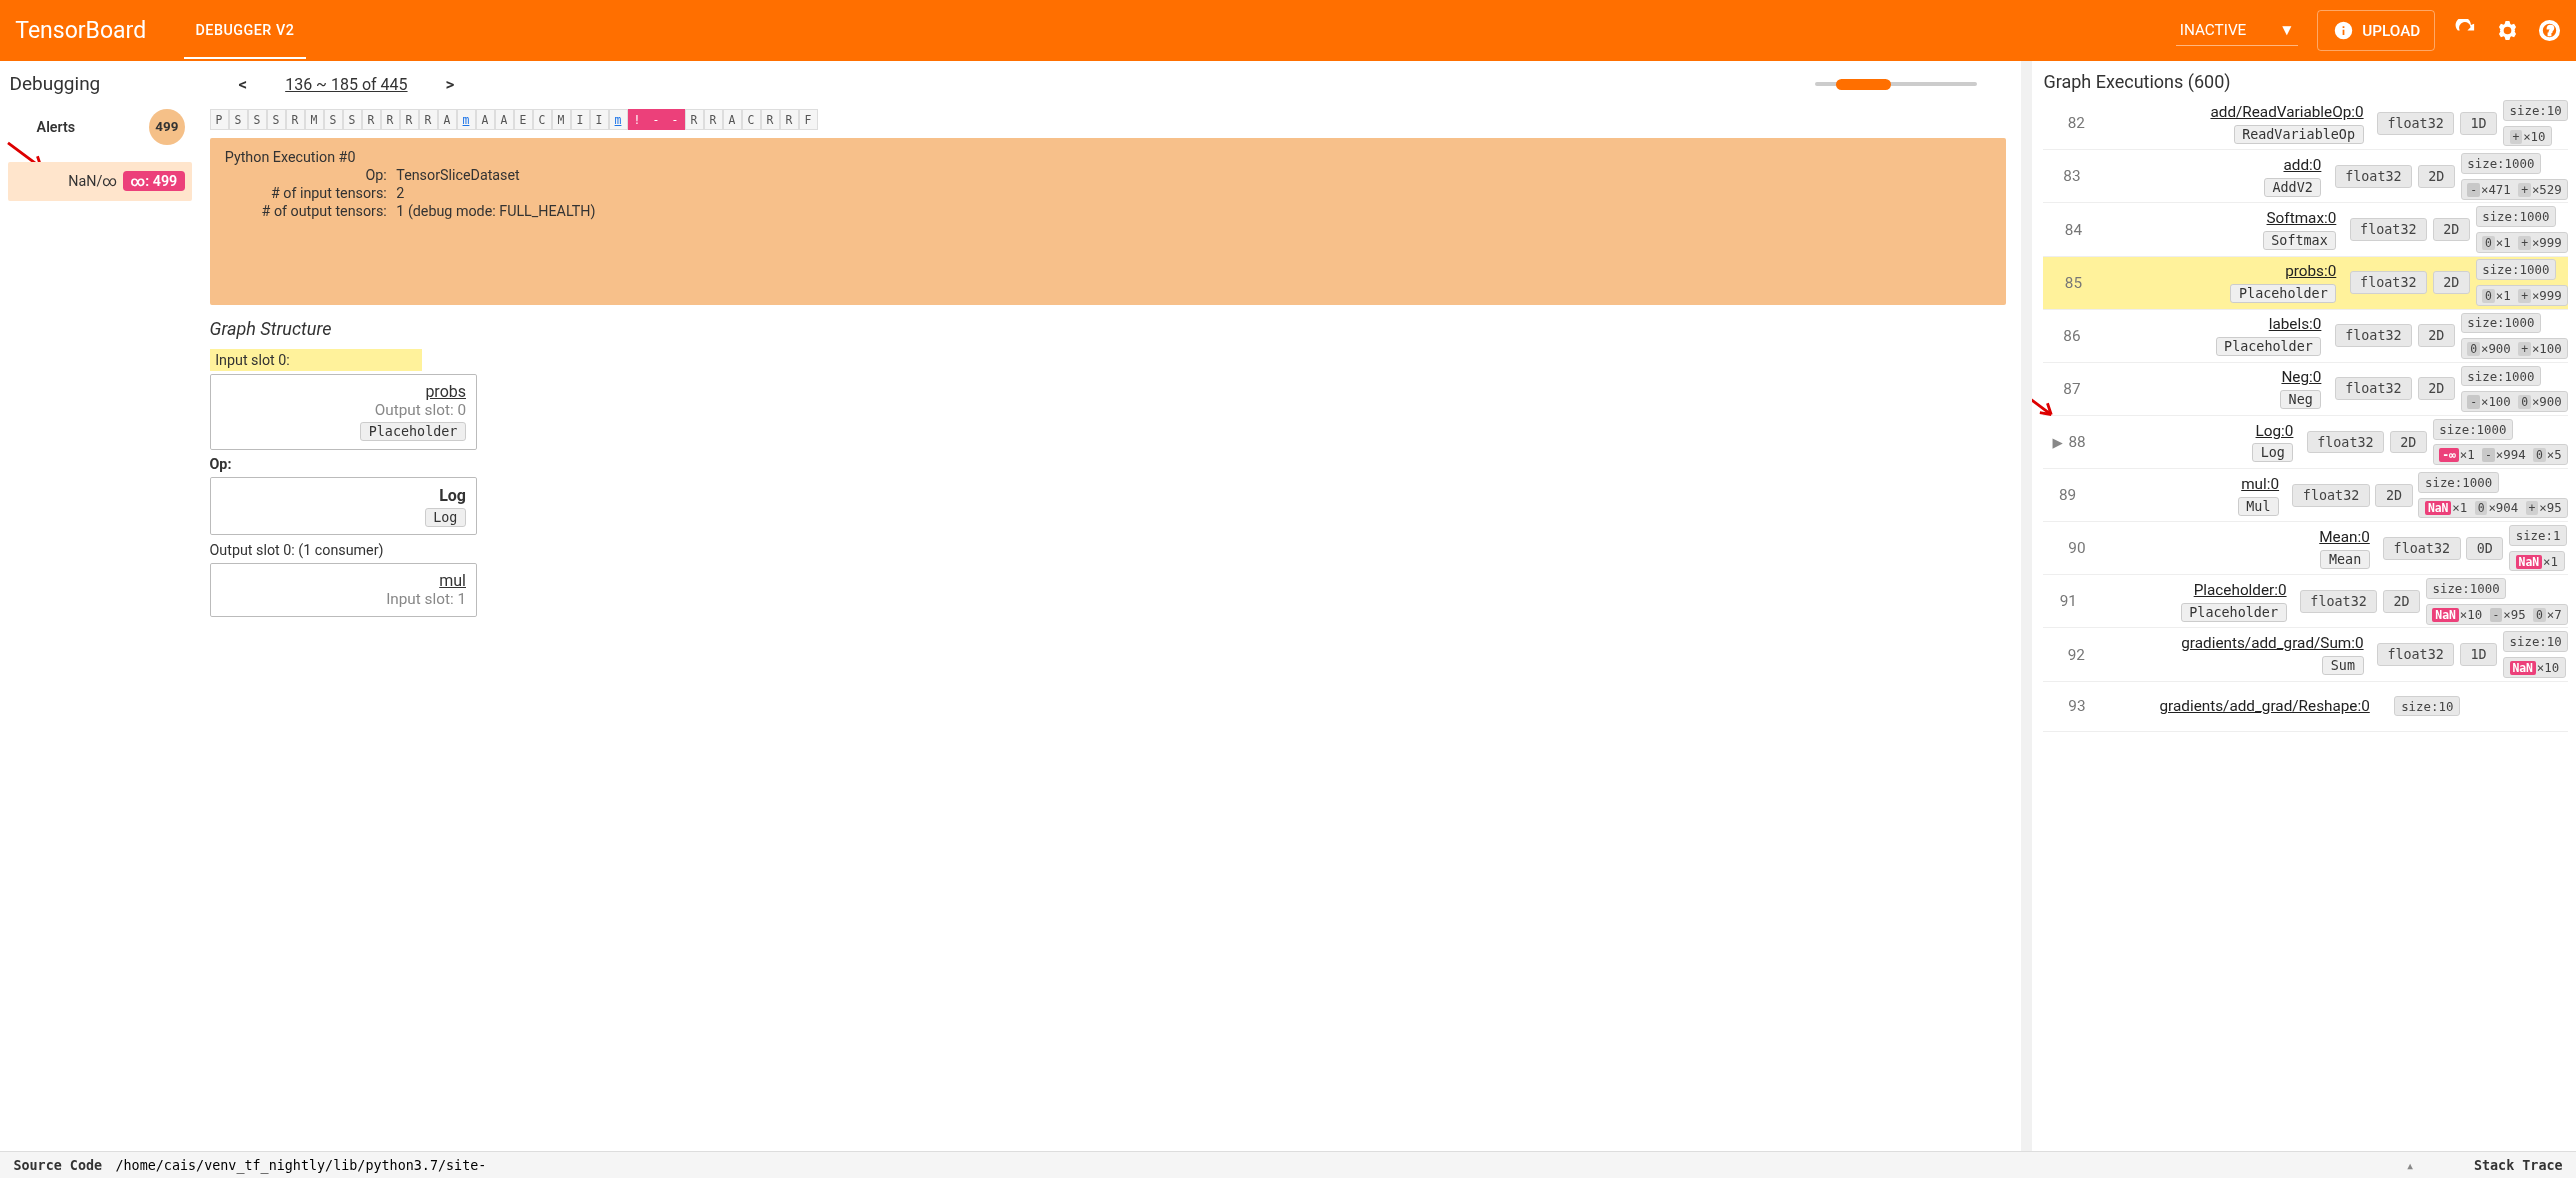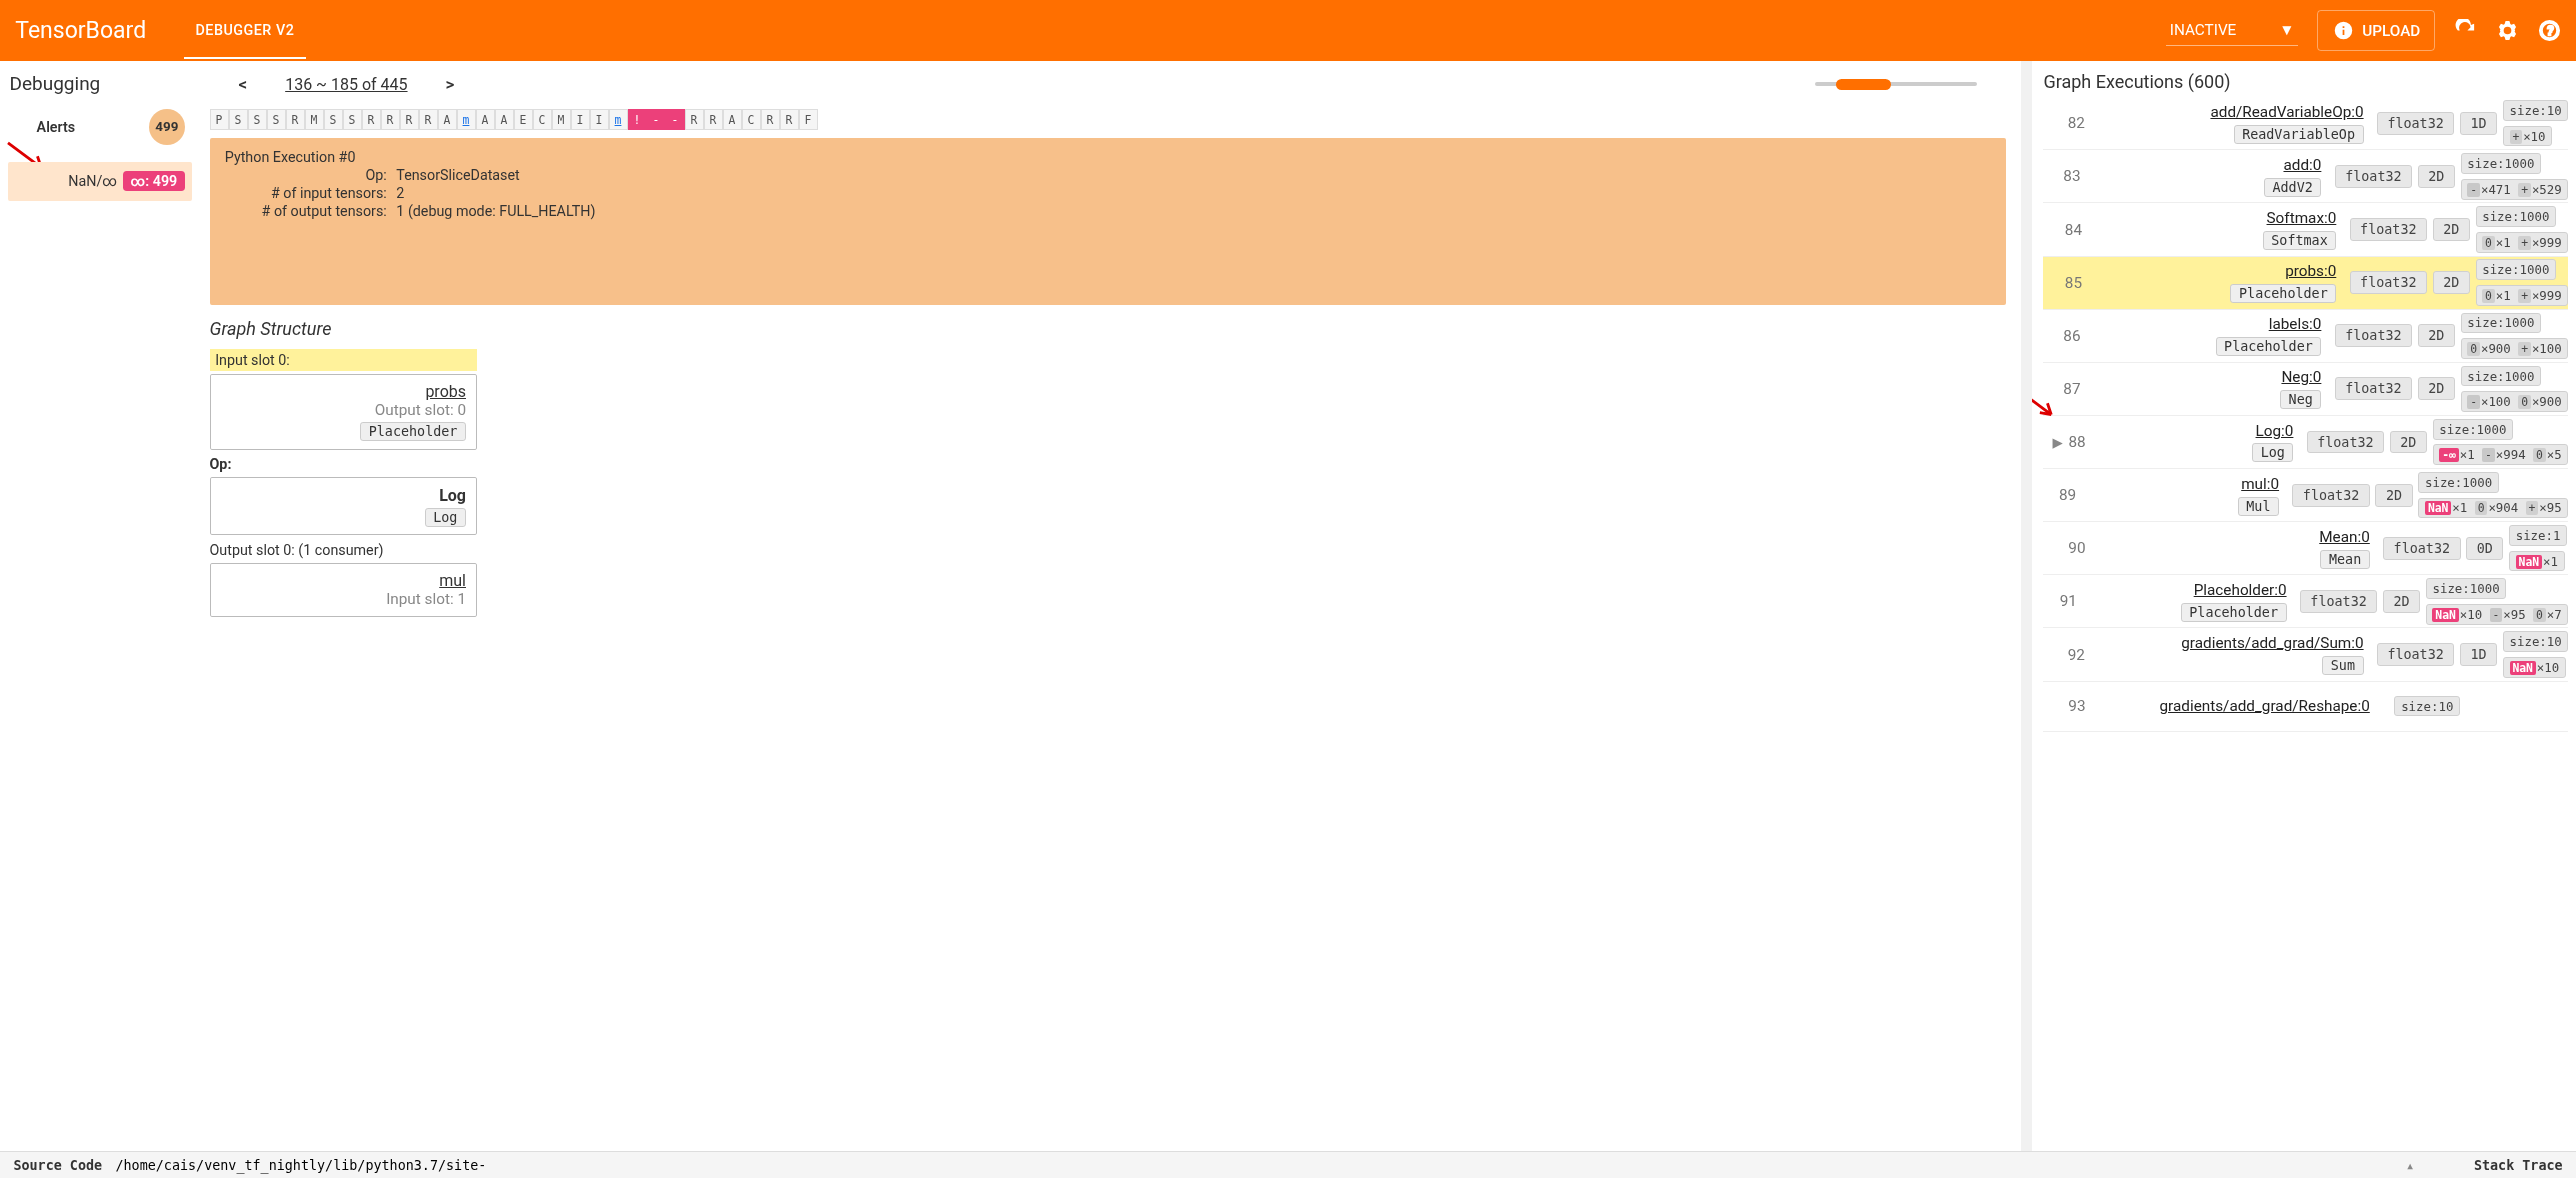--- a/index.html
+++ b/index.html
@@ -2,21 +2,21 @@
 <html><head>
 <meta charset="utf-8">
 <style>
   * { box-sizing: border-box; margin: 0; padding: 0; }
   body { font-family: -apple-system, BlinkMacSystemFont, "Segoe UI", Roboto, Arial, sans-serif; font-size: 13.4px; color: #333; background: #fff; overflow: hidden; }
   
   .header { background: #ff6f00; color: #fff; height: 61px; display: flex; align-items: center; padding: 0 15.3px; }
   .logo { font-size: 23px; font-weight: 400; margin-right: 38px; }
   .tab-btn { font-size: 14.3px; font-weight: 500; letter-spacing: 0.5px; padding: 19px 11.4px; border-bottom: 2.9px solid #fff; }
   .header-right { margin-left: auto; display: flex; align-items: center; gap: 19px; }
-  .inactive-sel { display: flex; align-items: center; gap: 43px; border-bottom: 1px solid rgba(255,255,255,0.5); padding: 5.7px 3.8px; font-size: 15.3px; }
+  .inactive-sel { display: flex; align-items: center; gap: 33px; border-bottom: 1px solid rgba(255,255,255,0.5); padding: 5.7px 3.8px; font-size: 15.3px; }
   .upload-btn { display: flex; align-items: center; gap: 7.6px; border: 1px solid rgba(255,255,255,0.4); padding: 7.6px 13.4px; border-radius: 3.8px; font-size: 15.3px; font-weight: 500; }
   .header-icon { width: 23px; height: 23px; display: inline-flex; align-items: center; justify-content: center; }
   .header-icon svg { fill: #fff; }
   
   .main { display: flex; height: calc(100vh - 61px - 27px); }
   .sidebar { width: 200px; padding: 11.4px 7.6px; border-right: 0; }
   .sidebar h2 { font-size: 19px; font-weight: 400; margin-bottom: 13.4px; padding-left: 1.9px;}
   .alerts-head { display: flex; align-items: center; justify-content: space-between; padding: 0 7.6px 0 29px; }
   .alerts-head span:first-child { font-weight: 600; font-size: 14.3px; }
   .count-badge { background: #f5c088; color: #333; font-weight: 700; font-size: 13.4px; border-radius: 50%; width: 36px; height: 36px; display:flex; align-items:center; justify-content:center;}
@@ -184,21 +184,21 @@
       <div class="row">
           <span class="k"># of input tensors:</span>
           <span>2</span>
         </div>
       <div class="row">
           <span class="k"># of output tensors:</span>
           <span>1   (debug mode: FULL_HEALTH)</span>
         </div>
     </div>
     <h3 class="sub-h">Graph Structure</h3>
-    <div class="yellow-strip" style="width:267px;">Input slot 0:</div>
+    <div class="yellow-strip" style="width:212px;">Input slot 0:</div>
     <div class="box">
       <div class="title">probs</div>
       <div class="sub">Output slot: 0</div>
       <div style="overflow:hidden">
           <span class="op-pill">Placeholder</span>
         </div>
     </div>
     <div class="op-label">Op:</div>
     <div class="box">
       <div class="title bold">Log</div>

